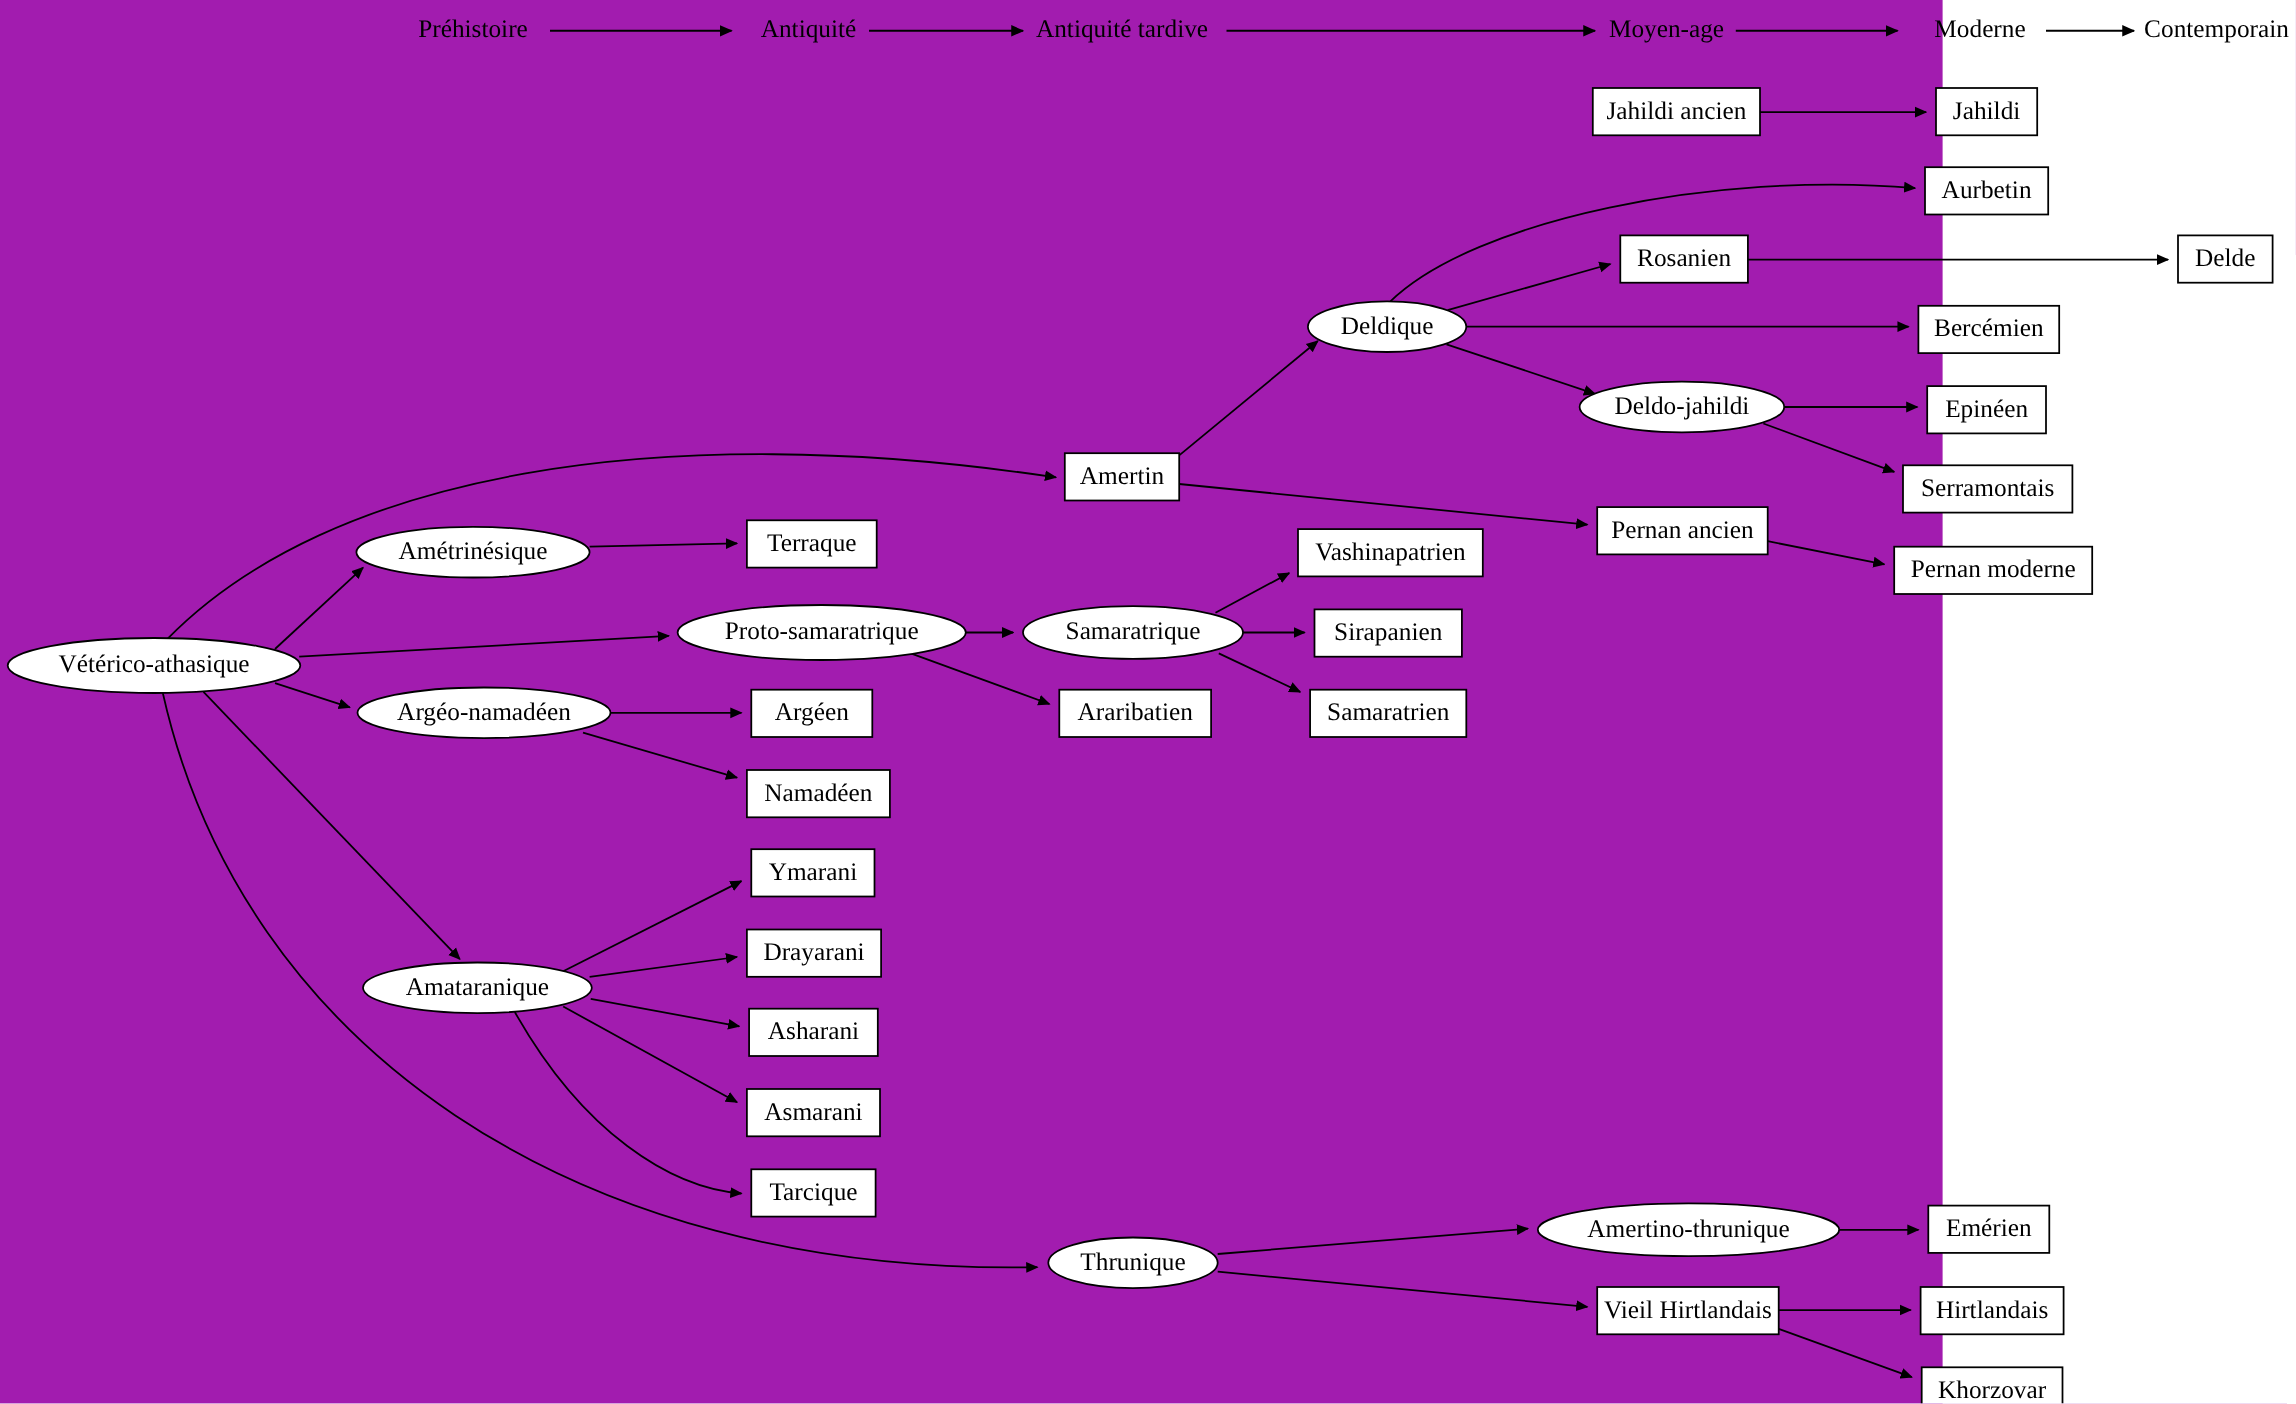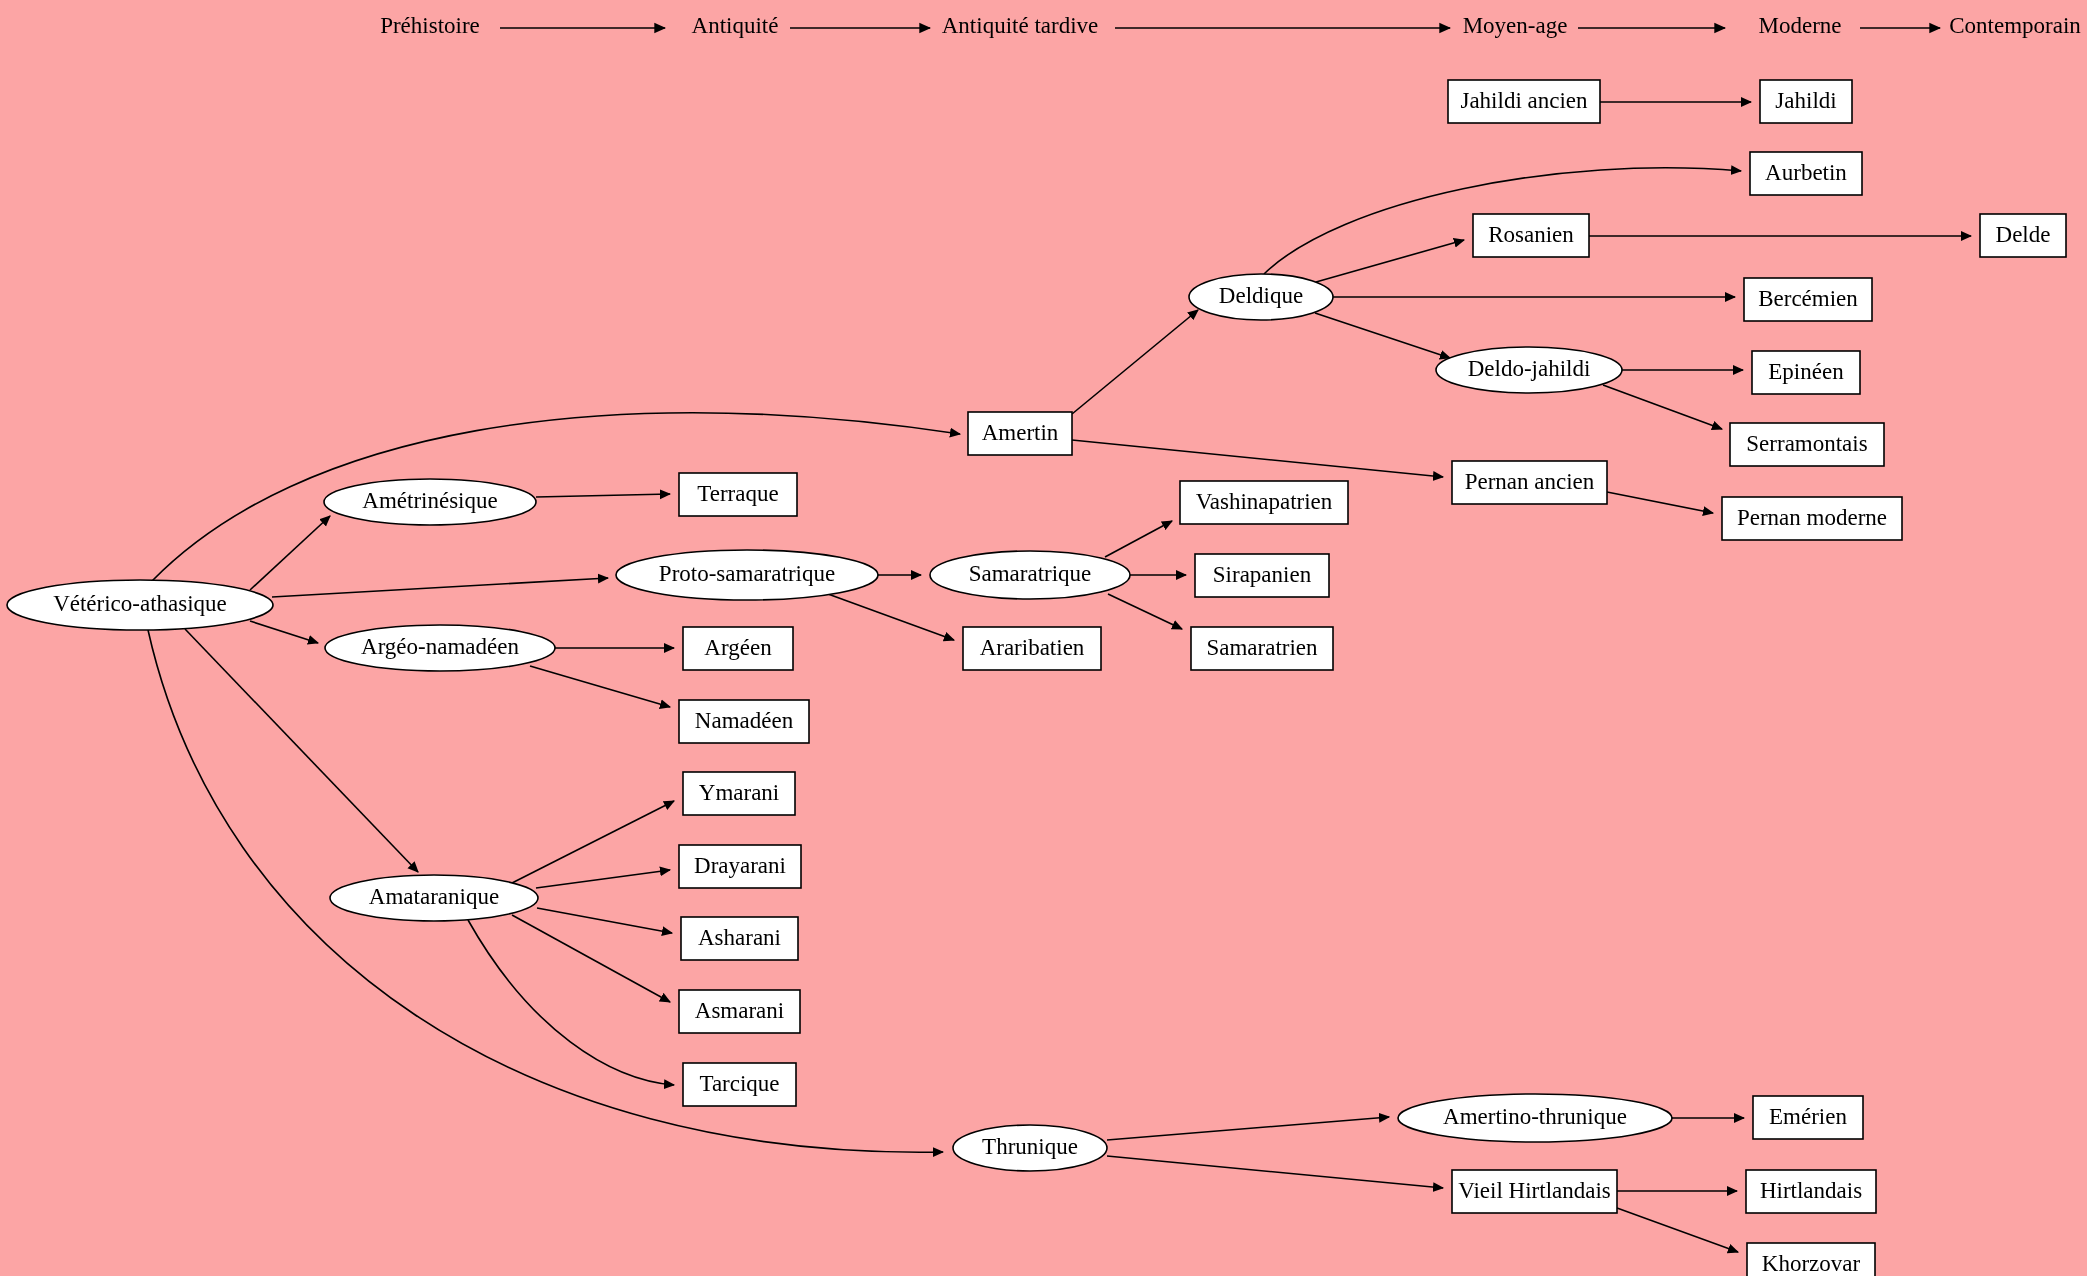--- a/index.html
+++ b/index.html
@@ -8,23 +8,23 @@
     background: #ffffff;
   }
   body {
     width: 2087px;
     height: 1276px;
     font-family: "Liberation Serif", "DejaVu Serif", serif;
     overflow: hidden;
   }
   #canvas {
     position: relative;
-    width: 2087px;
+    width: 1766px;
     height: 1276px;
-    background: #fca5a5;
+    background: #a21caf;
   }
   svg#graph {
     position: absolute;
     left: 0;
     top: 0;
     width: 2087px;
     height: 1276px;
   }
   .node-shape {
     fill: #ffffff;

